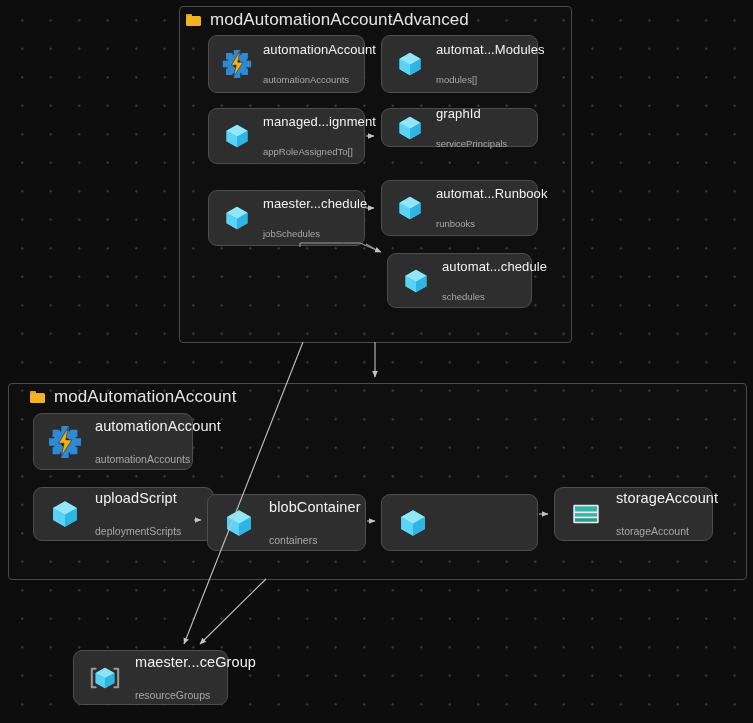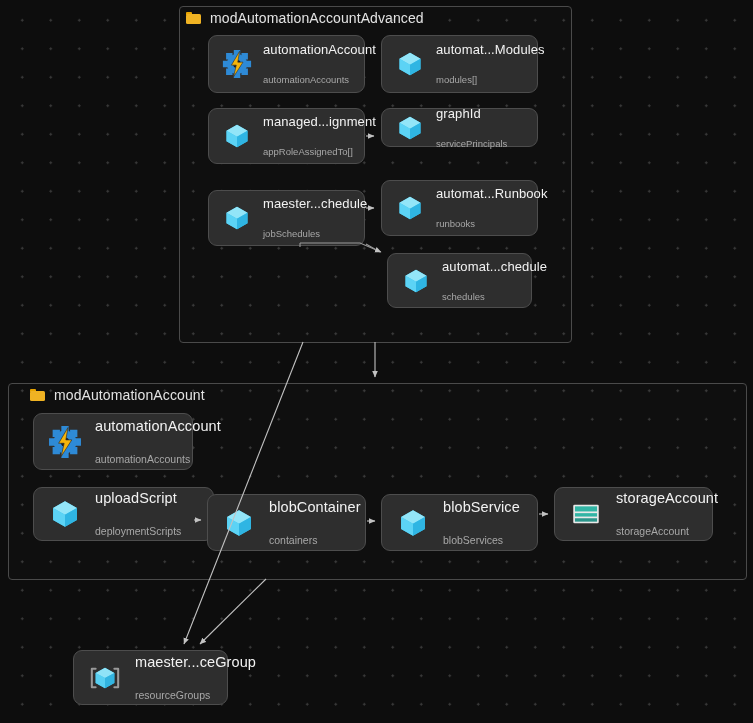--- a/index.html
+++ b/index.html
@@ -39,21 +39,21 @@
   .group-label {
     position: absolute;
     display: flex;
     align-items: center;
     gap: 9px;
     z-index: 3;
     white-space: nowrap;
   }
   .group-label .gl-text {
     color: #e3e3e3;
-    font-size: 14px;
+    font-size: 17px;
     letter-spacing: 0.1px;
   }
   .folder-icon {
     width: 15px;
     height: 12px;
     position: relative;
     flex: 0 0 auto;
   }
   .folder-icon .tab {
     position: absolute;
@@ -330,24 +330,20 @@
       </div>
       <div class="node" style="left: 381px; top: 494px; width: 157px; height: 57px;">
         <span class="icon-wrap">
           <svg width="34" height="34" viewBox="0 0 40 40">
             <path d="M20,5 L34,13 L34,27 L20,35 L6,27 L6,13 Z" fill="#3ec6ef"></path>
             <path d="M20,5 L34,13 L20,21 L6,13 Z" fill="#93e5f8"></path>
             <path d="M20,21 L34,13 L34,27 L20,35 Z" fill="#2fb5e3"></path>
             <path d="M20,21 L6,13 L6,27 L20,35 Z" fill="#5cd3f5"></path>
           </svg>
         </span>
-        <span class="labels">
-          <span class="title">blobService</span>
-          <span class="subtitle">blobServices</span>
-        </span>
       </div>
       <div class="node" style="left: 554px; top: 487px; width: 159px; height: 54px;">
         <span class="icon-wrap">
           <svg width="34" height="34" viewBox="0 0 40 40">
             <rect x="5" y="9" width="30" height="22" rx="1.5" fill="#e9e9e9"></rect>
             <rect x="7" y="11" width="26" height="6" fill="#32b5a5"></rect>
             <rect x="7" y="19" width="26" height="4" fill="#32b5a5"></rect>
             <rect x="7" y="25" width="26" height="4" fill="#2a958a"></rect>
           </svg>
         </span>

